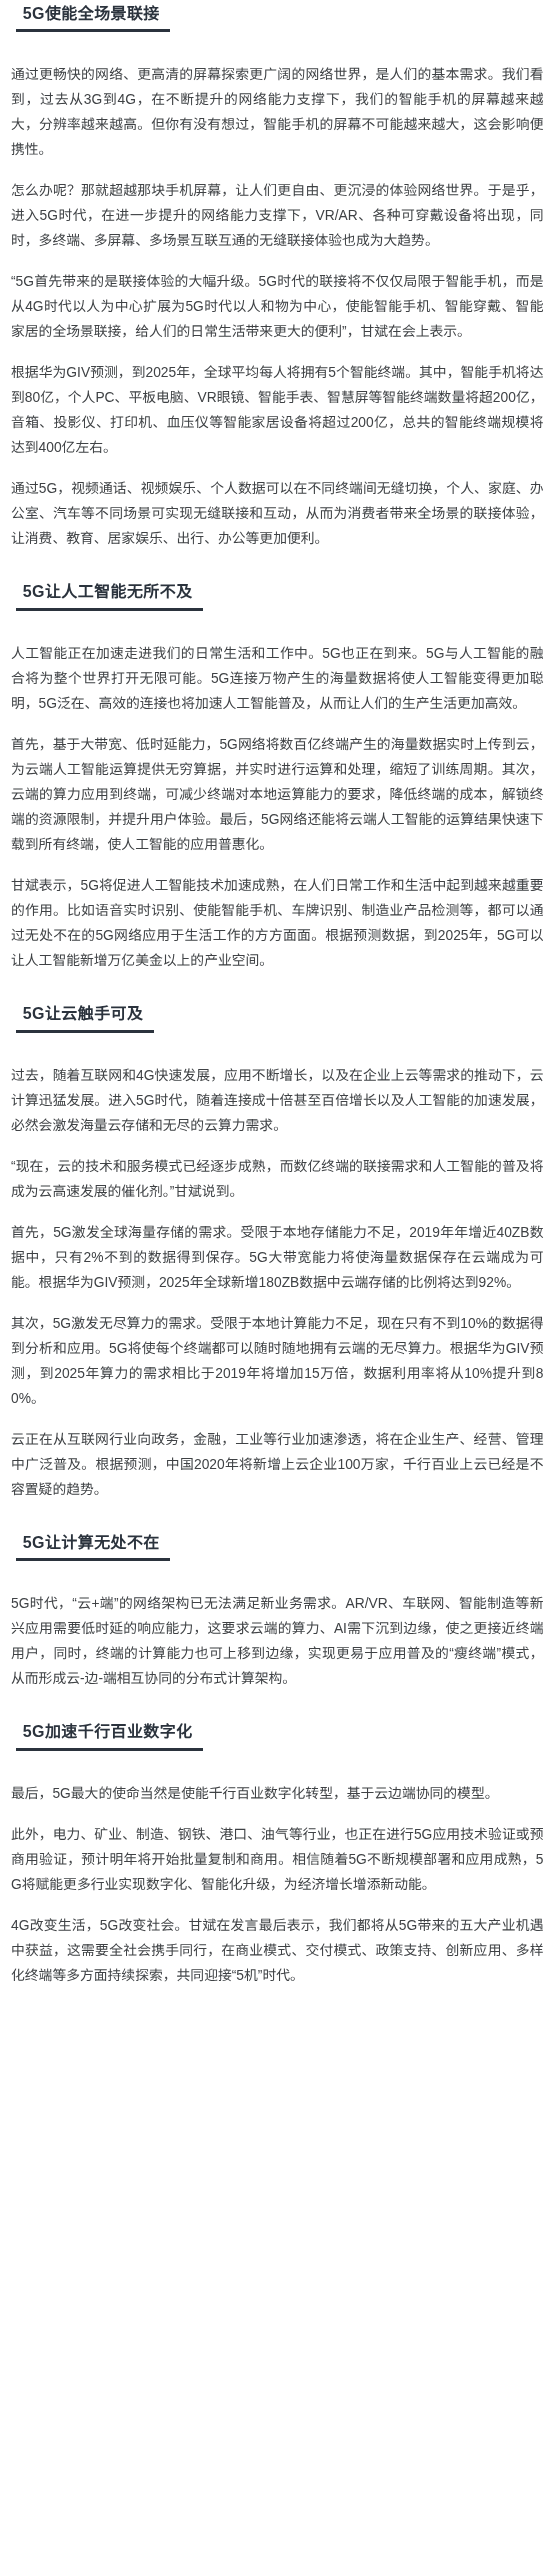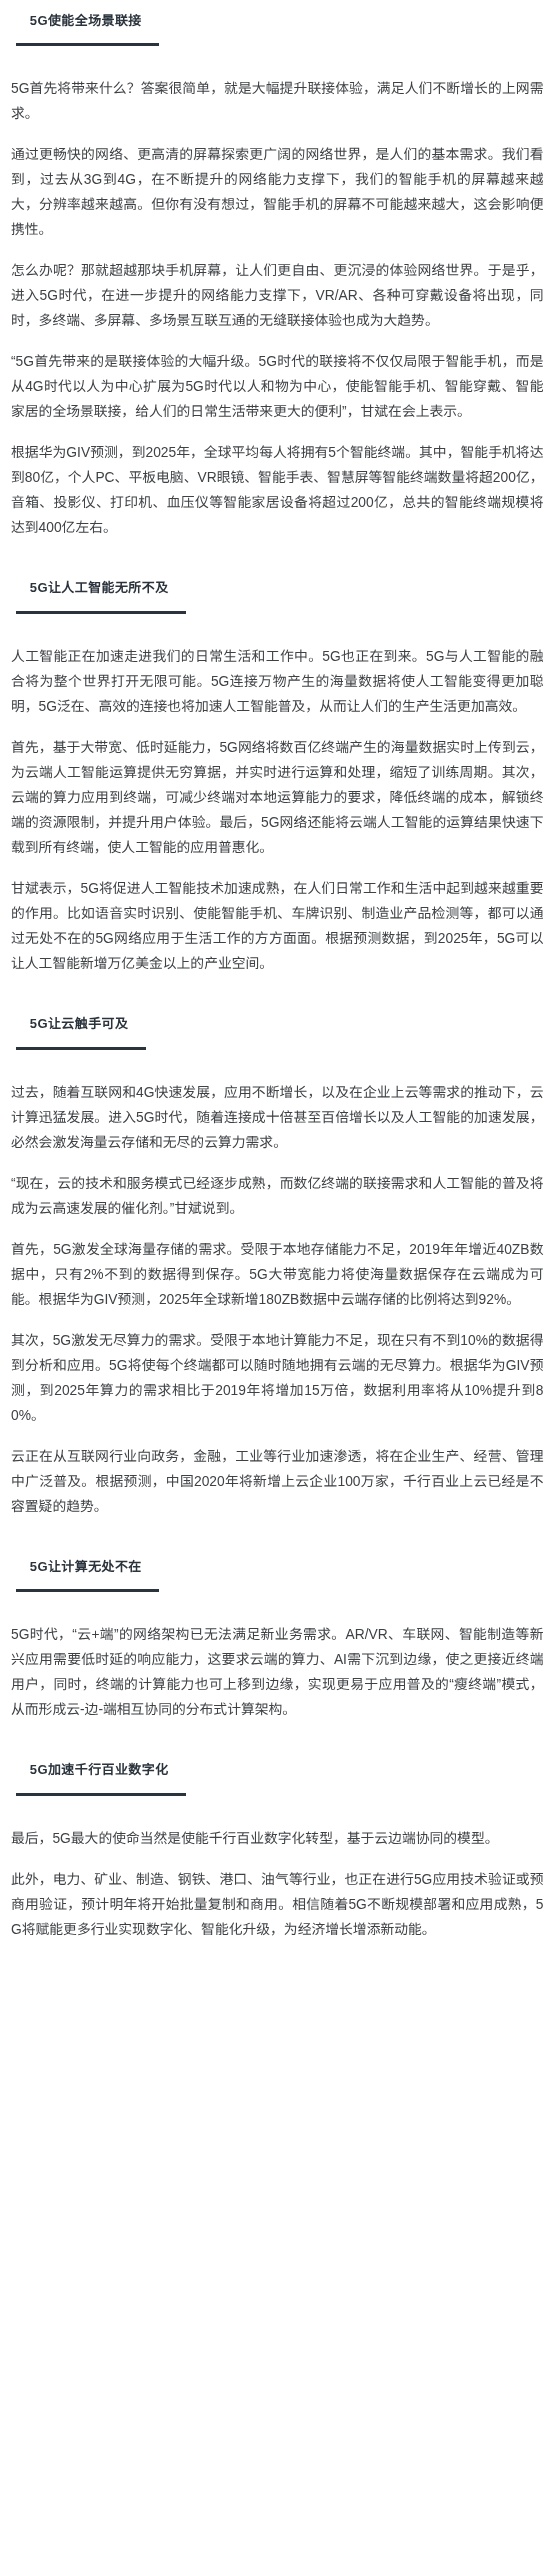--- a/index.html
+++ b/index.html
@@ -19,22 +19,22 @@
   }
   .section { margin-top: 30px; }
   .section:first-child { margin-top: 0; }
   .section-header {
     display: table;
     margin: 0 0 30px 5px;
     padding: 0 9.4px 5px 5.8px;
     border-bottom: 3.6px solid var(--underline, #2b333d);
   }
   .section-header h2 {
-    margin: 8px;
-    font-size: 13px;
+    margin: 1px;
+    font-size: 16px;
     line-height: 19.6px;
     font-weight: bold;
     letter-spacing: 0.4px;
     color: var(--heading, #2b333d);
   }
   .paragraph {
     margin: 0 0 16px 0;
     font-size: 13.8px;
     line-height: 25px;
     text-align: justify;
@@ -44,25 +44,25 @@
 </style>
 </head>
 <body>
 
 <div class="article">
 
   <div class="section">
     <div class="section-header">
       <h2>5G使能全场景联接</h2>
     </div>
-    <p class="paragraph">5G首先将带来什么？答案很简单，就是大幅提升联接体验，满足人们不断增长的上网需求。</p>
     <p class="paragraph">通过更畅快的网络、更高清的屏幕探索更广阔的网络世界，是人们的基本需求。我们看到，过去从3G到4G，在不断提升的网络能力支撑下，我们的智能手机的屏幕越来越大，分辨率越来越高。但你有没有想过，智能手机的屏幕不可能越来越大，这会影响便携性。</p>
     <p class="paragraph">怎么办呢？那就超越那块手机屏幕，让人们更自由、更沉浸的体验网络世界。于是乎，进入5G时代，在进一步提升的网络能力支撑下，VR/AR、各种可穿戴设备将出现，同时，多终端、多屏幕、多场景互联互通的无缝联接体验也成为大趋势。</p>
     <p class="paragraph">“5G首先带来的是联接体验的大幅升级。5G时代的联接将不仅仅局限于智能手机，而是从4G时代以人为中心扩展为5G时代以人和物为中心，使能智能手机、智能穿戴、智能家居的全场景联接，给人们的日常生活带来更大的便利”，甘斌在会上表示。</p>
     <p class="paragraph">根据华为GIV预测，到2025年，全球平均每人将拥有5个智能终端。其中，智能手机将达到80亿，个人PC、平板电脑、VR眼镜、智能手表、智慧屏等智能终端数量将超200亿，音箱、投影仪、打印机、血压仪等智能家居设备将超过200亿，总共的智能终端规模将达到400亿左右。</p>
+    <p class="paragraph">通过5G，视频通话、视频娱乐、个人数据可以在不同终端间无缝切换，个人、家庭、办公室、汽车等不同场景可实现无缝联接和互动，从而为消费者带来全场景的联接体验，让消费、教育、居家娱乐、出行、办公等更加便利。</p>
   </div>
 
   <div class="section">
     <div class="section-header">
       <h2>5G让人工智能无所不及</h2>
     </div>
     <p class="paragraph">人工智能正在加速走进我们的日常生活和工作中。5G也正在到来。5G与人工智能的融合将为整个世界打开无限可能。5G连接万物产生的海量数据将使人工智能变得更加聪明，5G泛在、高效的连接也将加速人工智能普及，从而让人们的生产生活更加高效。</p>
     <p class="paragraph">首先，基于大带宽、低时延能力，5G网络将数百亿终端产生的海量数据实时上传到云，为云端人工智能运算提供无穷算据，并实时进行运算和处理，缩短了训练周期。其次，云端的算力应用到终端，可减少终端对本地运算能力的要求，降低终端的成本，解锁终端的资源限制，并提升用户体验。最后，5G网络还能将云端人工智能的运算结果快速下载到所有终端，使人工智能的应用普惠化。</p>
     <p class="paragraph">甘斌表示，5G将促进人工智能技术加速成熟，在人们日常工作和生活中起到越来越重要的作用。比如语音实时识别、使能智能手机、车牌识别、制造业产品检测等，都可以通过无处不在的5G网络应用于生活工作的方方面面。根据预测数据，到2025年，5G可以让人工智能新增万亿美金以上的产业空间。</p>
   </div>
@@ -84,16 +84,17 @@
     </div>
     <p class="paragraph">5G时代，“云+端”的网络架构已无法满足新业务需求。AR/VR、车联网、智能制造等新兴应用需要低时延的响应能力，这要求云端的算力、AI需下沉到边缘，使之更接近终端用户，同时，终端的计算能力也可上移到边缘，实现更易于应用普及的“瘦终端”模式，从而形成云-边-端相互协同的分布式计算架构。</p>
   </div>
 
   <div class="section">
     <div class="section-header">
       <h2>5G加速千行百业数字化</h2>
     </div>
     <p class="paragraph">最后，5G最大的使命当然是使能千行百业数字化转型，基于云边端协同的模型。</p>
     <p class="paragraph">此外，电力、矿业、制造、钢铁、港口、油气等行业，也正在进行5G应用技术验证或预商用验证，预计明年将开始批量复制和商用。相信随着5G不断规模部署和应用成熟，5G将赋能更多行业实现数字化、智能化升级，为经济增长增添新动能。</p>
+    <p class="paragraph">4G改变生活，5G改变社会。甘斌在发言最后表示，我们都将从5G带来的五大产业机遇中获益，这需要全社会携手同行，在商业模式、交付模式、政策支持、创新应用、多样化终端等多方面持续探索，共同迎接“5机”时代。</p>
   </div>
 
 </div>
 
 
 </body></html>

